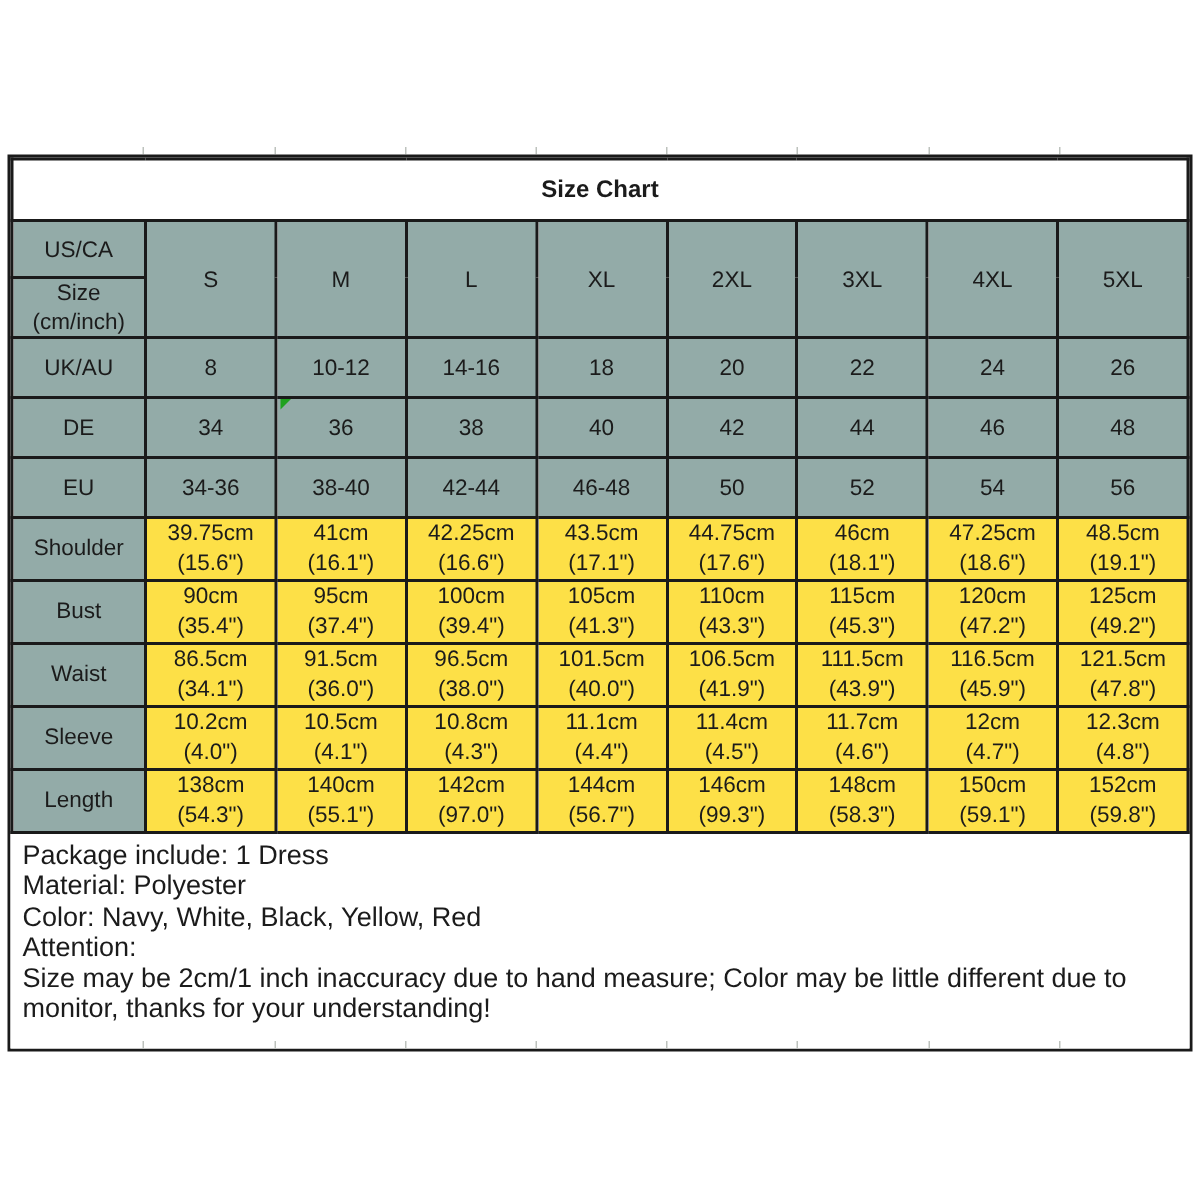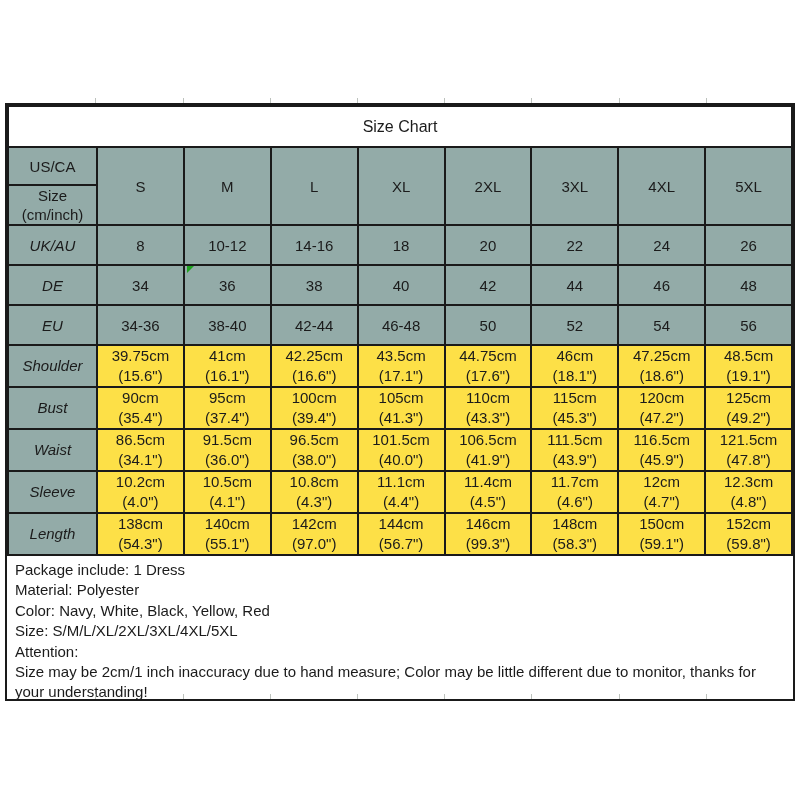--- a/index.html
+++ b/index.html
@@ -18,32 +18,32 @@
     position:absolute;left:5px;top:103px;width:786px;
     border:2px solid var(--border-color);background:#ffffff;
   }
   table.size-table{border-collapse:collapse;table-layout:fixed;width:100%;}
   table.size-table td{
     border:2px solid var(--border-color);
     text-align:center;vertical-align:middle;
     font-size:15px;padding:0;overflow:hidden;
   }
   col.c-label{width:89px;}
-  tr.title-row td{height:39px;font-size:16px;background:#ffffff;}
+  tr.title-row td{height:39px;font-size:16px;background:#ffffff;font-weight:bold;}
   td.corner-top{height:36px;background:var(--header-bg);}
   td.corner-bottom{height:38px;background:var(--header-bg);white-space:pre-line;line-height:19px;margin-top:20px;}
   td.size-head{background:var(--header-bg);}
   tr.shaded td{height:38px;background:var(--header-bg);}
   tr.measure td{height:39px;background:#fde047;white-space:pre-line;line-height:20px;}
-  tr.measure td.lbl, tr.shaded td.lbl{background:var(--header-bg);white-space:normal;font-style:italic;}
+  tr.measure td.lbl, tr.shaded td.lbl{background:var(--header-bg);white-space:normal;}
   .notes{
     height:143px;box-sizing:border-box;padding:4px 8px 0 8px;
     text-align:left;background:#ffffff;
   }
-  .notes .note-line{font-size:15px;line-height:20.4px;white-space:normal;}
+  .notes .note-line{font-size:18px;line-height:20.4px;white-space:normal;}
   .grid-stub{position:absolute;width:1px;height:5px;background:var(--stub-gray);}
   .cell-flag{
     position:absolute;width:0;height:0;
     border-top:7px solid var(--flag-green);
     border-right:7px solid transparent;
   }
 </style>
 </head>
 <body>
 
@@ -219,21 +219,20 @@
         <td>152cm
 (59.8")</td>
       </tr>
     </tbody>
       </table>
 
     <div class="notes">
       <div class="note-line">Package include: 1 Dress</div>
       <div class="note-line">Material: Polyester</div>
       <div class="note-line">Color: Navy,  White,  Black,  Yellow,  Red</div>
-      <div class="note-line">Size: S/M/L/XL/2XL/3XL/4XL/5XL</div>
       <div class="note-line">Attention:</div>
       <div class="note-line">Size may be 2cm/1 inch inaccuracy due to hand measure; Color may be little different due to monitor, thanks for your understanding!</div>
     </div>
   </div>
 
   <div class="cell-flag" style="left:187px;top:266px;"></div>
 
   <div class="grid-stub" style="left:95px;top:694px;"></div>
   <div class="grid-stub" style="left:183px;top:694px;"></div>
   <div class="grid-stub" style="left:270px;top:694px;"></div>

